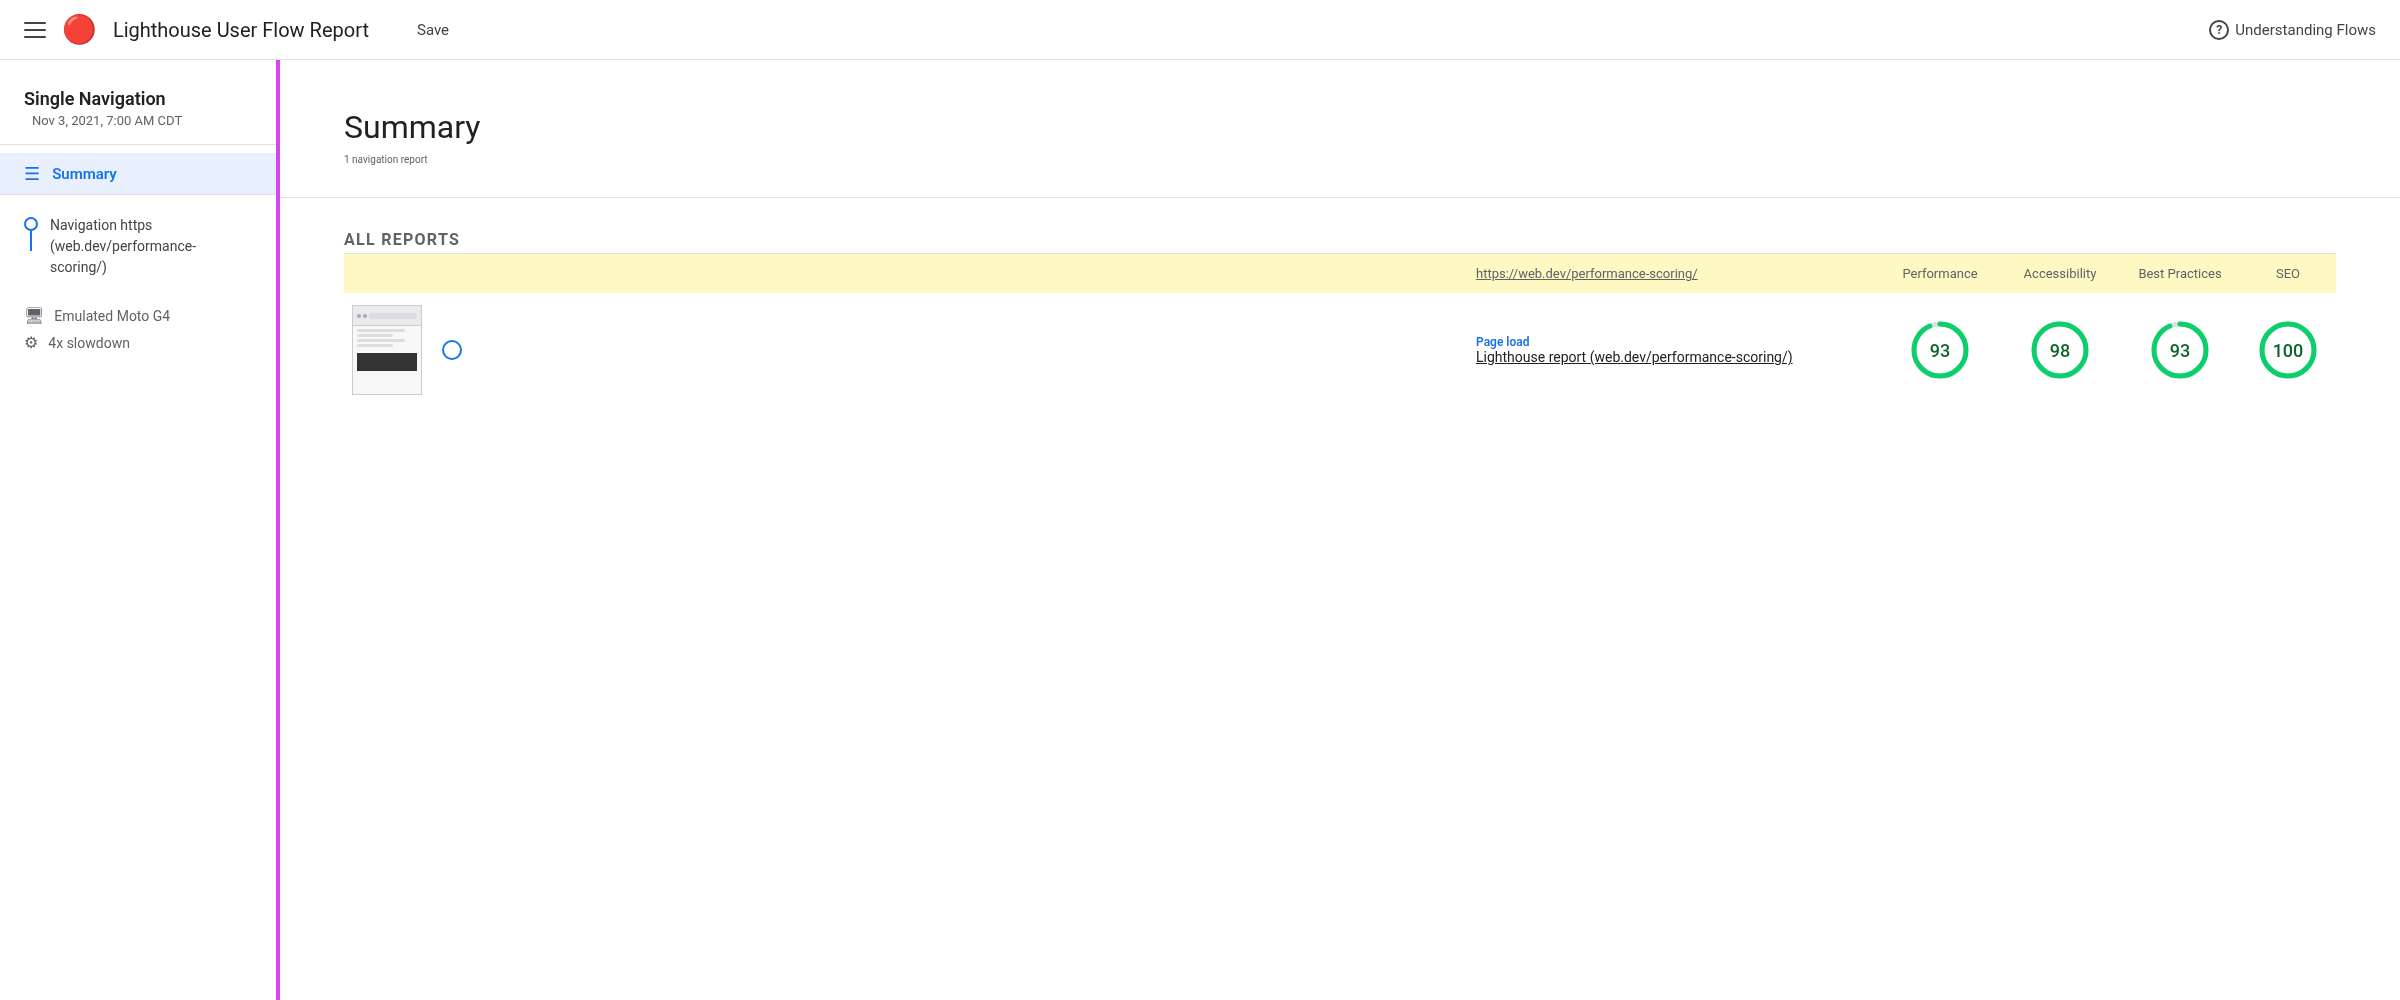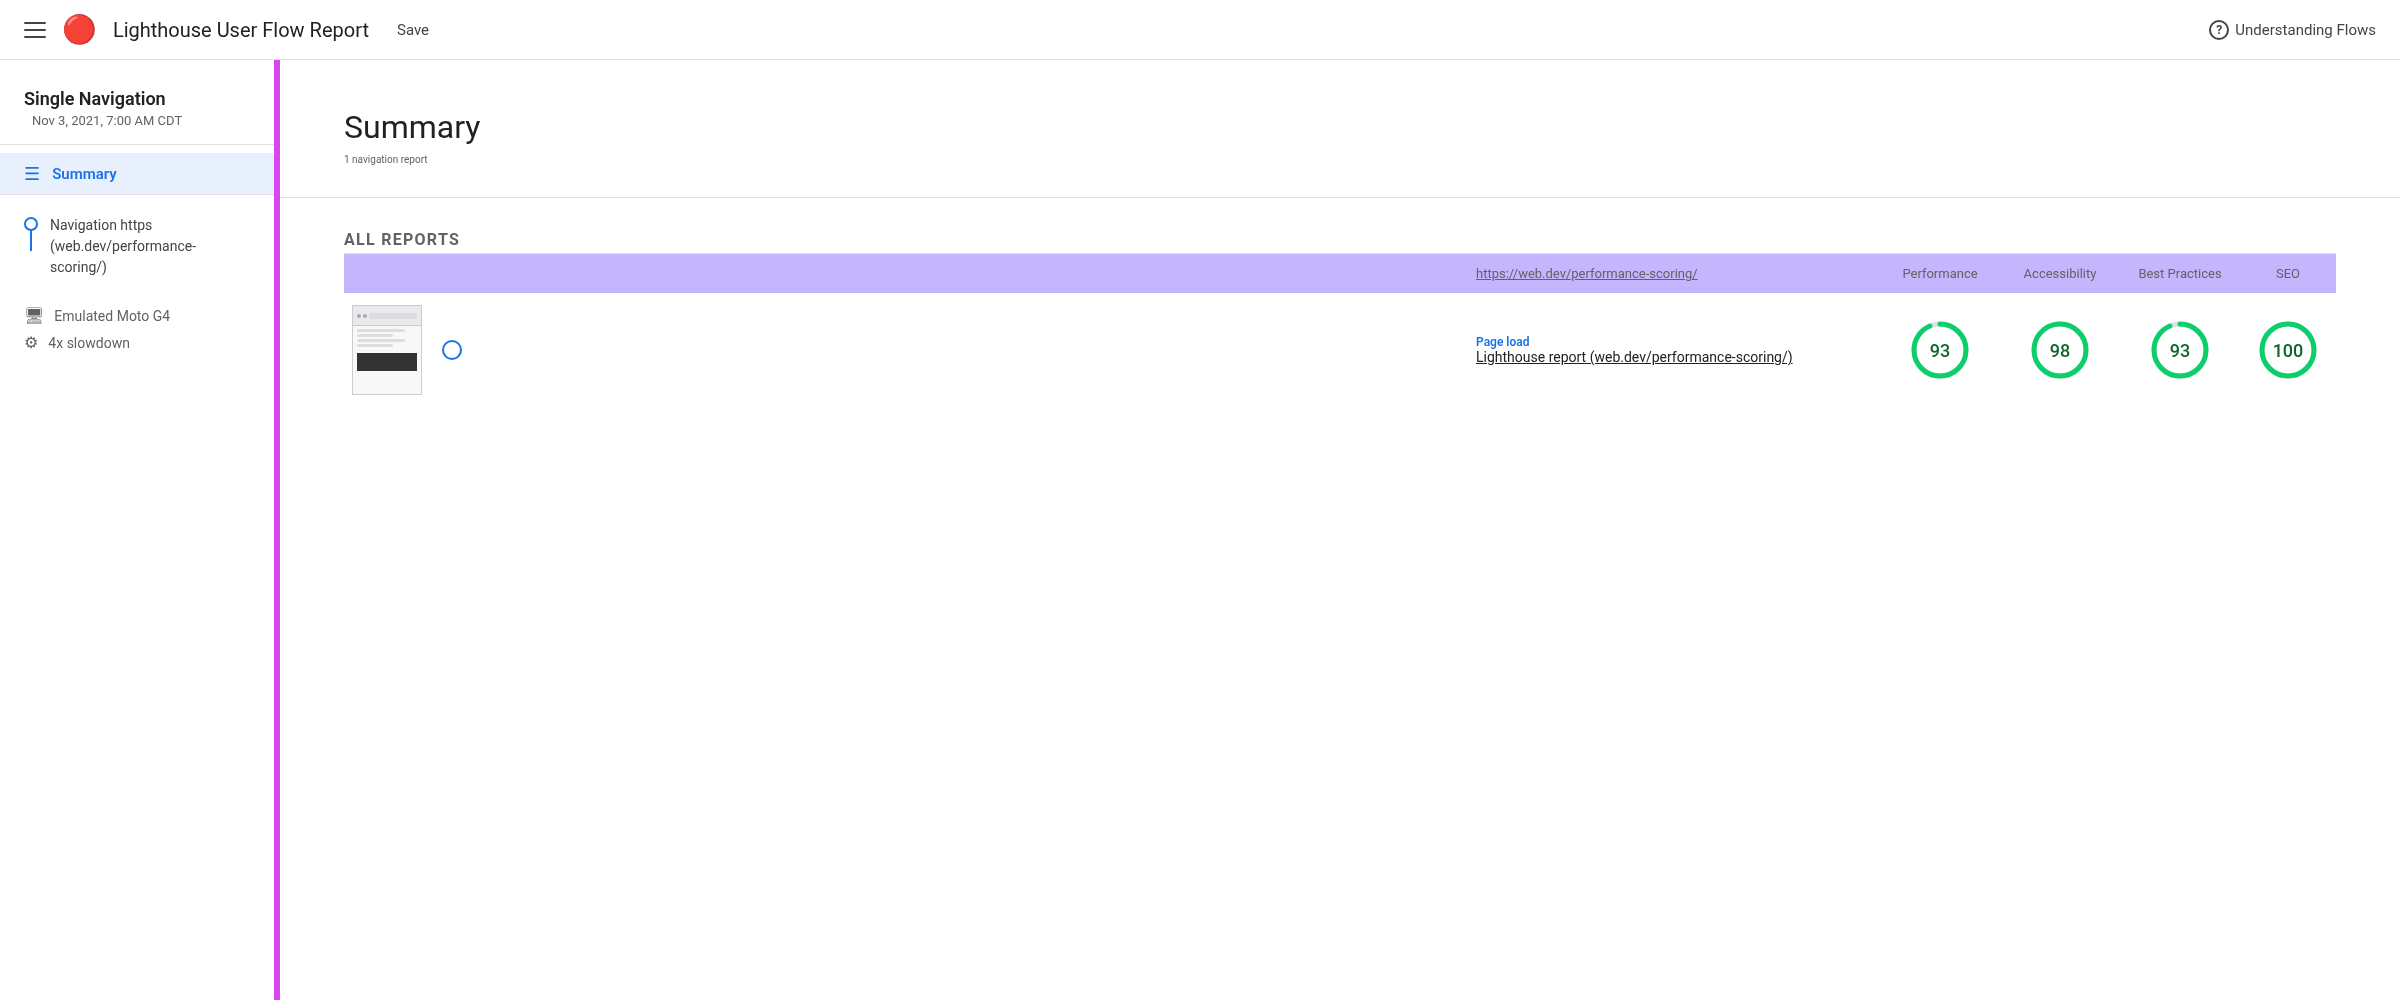--- a/index.html
+++ b/index.html
@@ -15,33 +15,33 @@
       background: #fff;
       position: fixed;
       top: 0; left: 0; right: 0;
       z-index: 100;
     }
     .header-left { display: flex; align-items: center; gap: 16px; }
     .hamburger-icon { display: flex; flex-direction: column; gap: 5px; cursor: pointer; }
     .hamburger-icon span { display: block; width: 22px; height: 2px; background: #444; border-radius: 2px; }
     .logo-icon { font-size: 28px; }
     .header-title { font-size: 20px; font-weight: 400; color: #202124; }
-    .header-save { margin-left: 12px; font-size: 15px; color: #444; cursor: pointer; }
+    .header-save { margin-left: 32px; font-size: 15px; color: #444; cursor: pointer; }
     .header-right { margin-left: auto; display: flex; align-items: center; gap: 8px; }
     .understanding-flows { display: flex; align-items: center; gap: 6px; font-size: 15px; color: #444; cursor: pointer; }
     .help-icon { width: 20px; height: 20px; border: 2px solid #444; border-radius: 50%; display: flex; align-items: center; justify-content: center; font-size: 12px; font-weight: bold; color: #444; }
 
     
     .layout { display: flex; margin-top: 60px; height: calc(100vh - 60px); }
 
     
     .sidebar {
       width: 280px;
       min-width: 280px;
-      border-right: 6px solid #d946ef;
+      border-right: 4px solid #d946ef;
       background: #fff;
       overflow-y: auto;
       padding: 20px 0;
     }
     .sidebar-section-title {
       font-size: 18px;
       font-weight: 600;
       color: #202124;
       padding: 8px 24px 4px;
     }
@@ -134,21 +134,21 @@
       font-size: 16px;
       font-weight: 700;
       color: #5f6368;
       letter-spacing: 0.08em;
       margin-bottom: 4px;
     }
     .reports-divider { height: 1px; background: #e0e0e0; margin-bottom: 0; }
 
     
     .reports-table { width: 100%; border-collapse: collapse; }
-    .table-header-row { background: #c4b5fd; }
+    .table-header-row { background: #fef9c3; }
     .table-header-row th {
       padding: 12px 16px;
       text-align: left;
       font-size: 13px;
       font-weight: 400;
       color: #5f6368;
     }
     .col-url { width: 420px; }
     .col-score { width: 120px; text-align: center !important; }
     .col-best { width: 120px; text-align: center !important; margin-top: 20px; }

